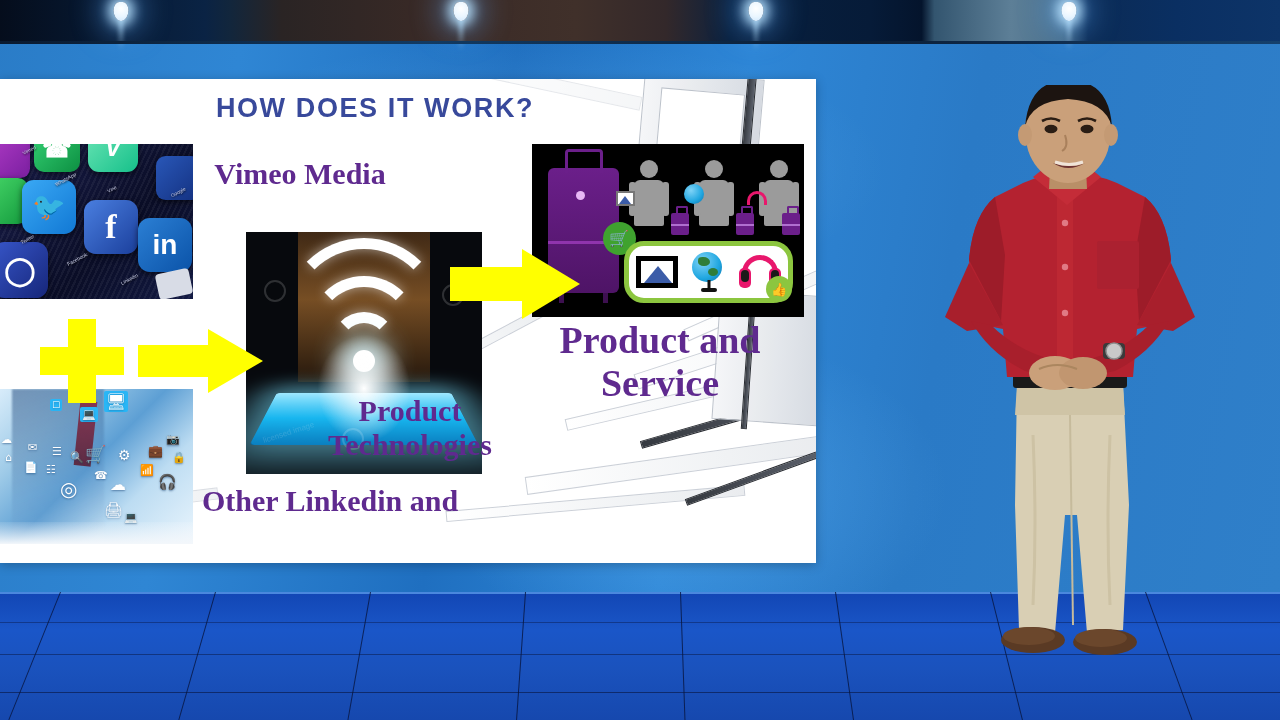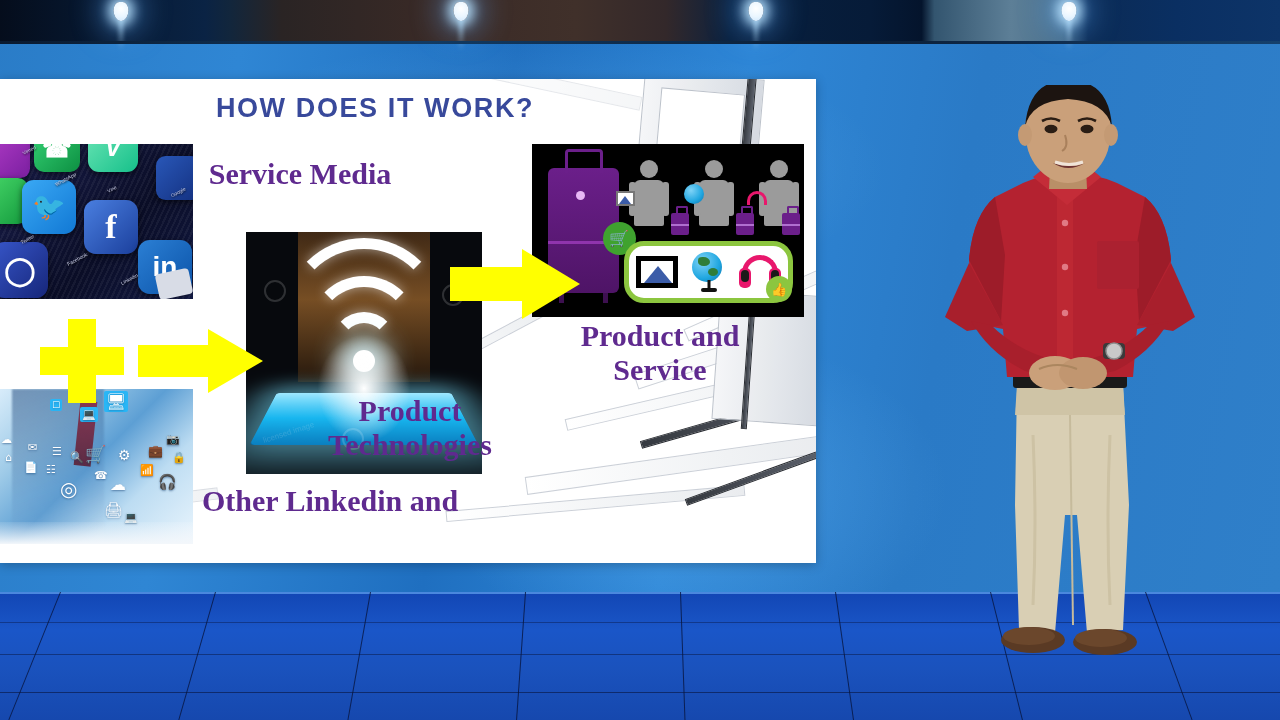--- a/index.html
+++ b/index.html
@@ -91,21 +91,21 @@
     font-family:"Liberation Sans", sans-serif;
   }
 
   .label {
     position:absolute; color:#5f2a8f; font-family:"Liberation Serif", serif;
     font-weight:bold; line-height:1.12; text-align:center;
   }
   #lbl-social { left:160px; top:78px; width:280px; font-size:30px; }
   #lbl-internet { left:285px; top:315px; width:250px; font-size:30px; }
   #lbl-other { left:170px; top:405px; width:320px; font-size:30px; }
-  #lbl-product { left:495px; top:240px; width:330px; font-size:30px; }
+  #lbl-product { left:495px; top:240px; width:330px; font-size:38px; }
 
   
   .photo { position:absolute; overflow:hidden; }
 
   
   #photo-social { left:0; top:65px; width:193px; height:155px; background:#0b0f2a; }
   .sm-grid { position:absolute; inset:0; background:
       repeating-linear-gradient(115deg, rgba(255,255,255,.05) 0 2px, rgba(0,0,0,0) 2px 5px),
       linear-gradient(135deg,#1b1f4e,#0a0d26 60%,#131a44); }
   .app { position:absolute; border-radius:22%; box-shadow:0 2px 6px rgba(0,0,0,.6); }
@@ -341,21 +341,21 @@
       <div class="app" style="left:-18px;top:34px;width:46px;height:46px;background:linear-gradient(135deg,#48d96a,#149a3d);"></div>
       <div class="app" style="left:88px;top:-22px;width:50px;height:50px;background:linear-gradient(135deg,#6ee7b7,#16c08a);">
           <span style="font-size:25px;font-style:italic">V</span>
         </div>
       <div class="app" style="left:22px;top:36px;width:54px;height:54px;background:linear-gradient(135deg,#3aa9f5,#1178d4);">
           <span style="font-size:27px">🐦</span>
         </div>
       <div class="app" style="left:84px;top:56px;width:54px;height:54px;background:linear-gradient(135deg,#4a7fe0,#1b3f9c);">
           <span style="font-size:34px;font-family:'Liberation Serif',serif">f</span>
         </div>
-      <div class="app" style="left:138px;top:74px;width:54px;height:54px;background:linear-gradient(135deg,#2b7fd4,#0b53a8);margin-top:22px;">
+      <div class="app" style="left:138px;top:74px;width:54px;height:54px;background:linear-gradient(135deg,#2b7fd4,#0b53a8);">
           <span style="font-size:28px">in</span>
         </div>
       <div class="app" style="left:-8px;top:98px;width:56px;height:56px;background:linear-gradient(135deg,#3756c9,#16267a);">
           <span style="font-size:28px">◯</span>
         </div>
       <div class="app" style="left:156px;top:12px;width:44px;height:44px;background:linear-gradient(135deg,#2957b8,#13307f);"></div>
       <div class="app-cap" style="left:22px;top:3px;">Vimeo</div>
       <div class="app-cap" style="left:54px;top:32px;">WhatsApp</div>
       <div class="app-cap" style="left:107px;top:42px;">Vine</div>
       <div class="app-cap" style="left:170px;top:45px;">Google</div>
@@ -477,21 +477,21 @@
       <div class="arrow-body" style="left:0;top:16px;width:76px;height:32px;"></div>
       <div class="arrow-head" style="left:70px;top:0;border-width:32px 0 32px 55px;"></div>
     </div>
 
     <div class="ysh" style="left:450px;top:170px;width:130px;height:70px;z-index:5;">
       <div class="arrow-body" style="left:0;top:18px;width:78px;height:34px;"></div>
       <div class="arrow-head" style="left:72px;top:0;border-width:35px 0 35px 58px;"></div>
     </div>
 
     <div class="label" id="lbl-social">
-      <div>Service Media</div>
+      <div>Vimeo Media</div>
     </div>
     <div class="label" id="lbl-internet">
       <div>Product</div>
       <div>Technologies</div>
     </div>
     <div class="label" id="lbl-other">
       <div>Other Linkedin and</div>
     </div>
     <div class="label" id="lbl-product">
       <div>Product and</div>

